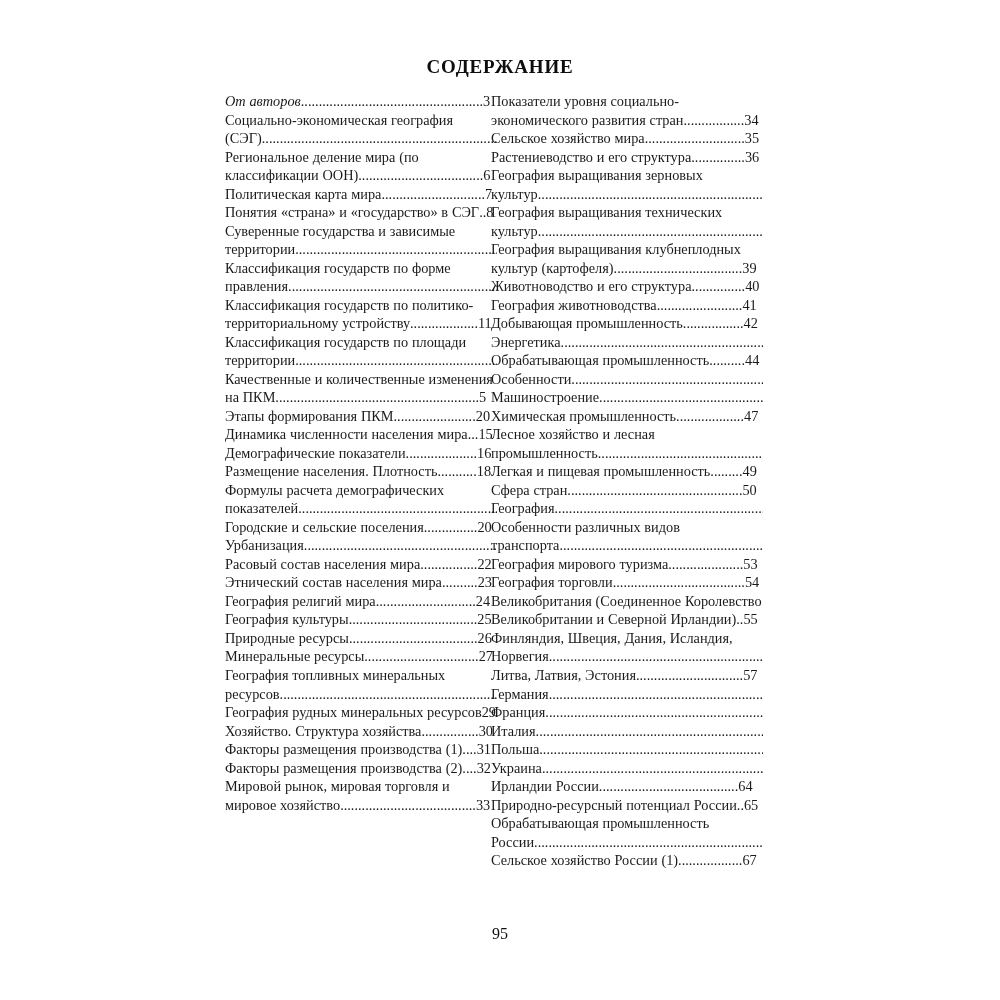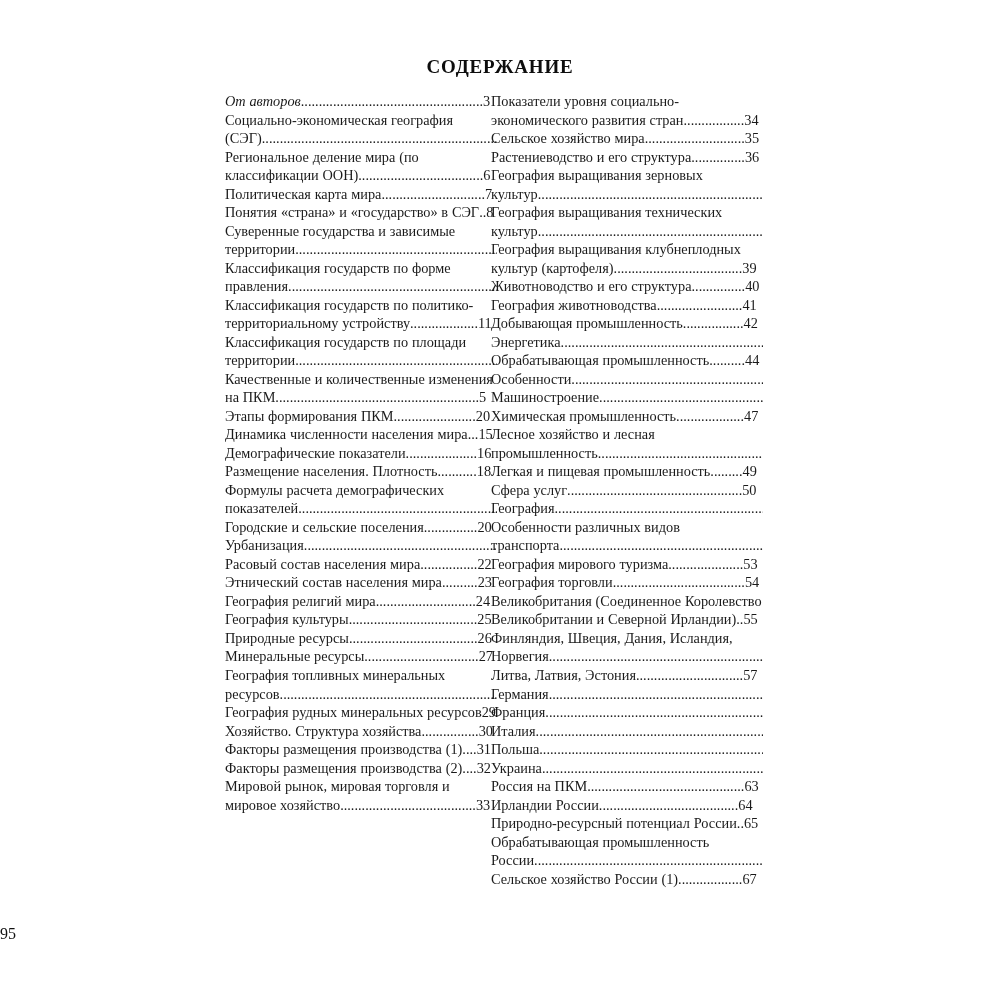--- a/index.html
+++ b/index.html
@@ -84,21 +84,21 @@
   
   .leader-wrap {
     display: inline;
   }
 
   #folio {
     position: absolute;
     left: 0;
     top: 925px;
     width: 1000px;
-    text-align: left;
+    text-align: center;
     font-size: 16px;
     color: #111;
     font-family: "Liberation Serif", "DejaVu Serif", serif;
   }
 </style>
 </head>
 <body>
 
 <div id="page">
 
@@ -146,34 +146,33 @@
         <div class="toc-entry"><span class="toc-title">Животноводство и его структура</span><span class="leader-wrap">...............</span><span class="toc-page">40</span></div>
         <div class="toc-entry"><span class="toc-title">География животноводства</span><span class="leader-wrap">........................</span><span class="toc-page">41</span></div>
         <div class="toc-entry"><span class="toc-title">Добывающая промышленность</span><span class="leader-wrap">.................</span><span class="toc-page">42</span></div>
         <div class="toc-entry"><span class="toc-title">Энергетика</span><span class="leader-wrap">........................................................................................................................</span></div>
         <div class="toc-entry"><span class="toc-title">Обрабатывающая промышленность</span><span class="leader-wrap">..........</span><span class="toc-page">44</span></div>
         <div class="toc-entry"><span class="toc-title">Особенности</span><span class="leader-wrap">........................................................................................................................</span></div>
         <div class="toc-entry"><span class="toc-title">Машиностроение</span><span class="leader-wrap">........................................................................................................................</span></div>
         <div class="toc-entry"><span class="toc-title">Химическая промышленность</span><span class="leader-wrap">...................</span><span class="toc-page">47</span></div>
         <div class="toc-entry"><span class="toc-title">Лесное хозяйство и лесная промышленность</span><span class="leader-wrap">........................................................................................................................</span></div>
         <div class="toc-entry"><span class="toc-title">Легкая и пищевая промышленность</span><span class="leader-wrap">.........</span><span class="toc-page">49</span></div>
-        <div class="toc-entry"><span class="toc-title">Сфера услуг</span><span class="leader-wrap">.................................................</span><span class="toc-page">50</span></div>
+        <div class="toc-entry"><span class="toc-title">Сфера стран</span><span class="leader-wrap">.................................................</span><span class="toc-page">50</span></div>
         <div class="toc-entry"><span class="toc-title">География</span><span class="leader-wrap">........................................................................................................................</span></div>
         <div class="toc-entry"><span class="toc-title">Особенности различных видов транспорта</span><span class="leader-wrap">........................................................................................................................</span></div>
         <div class="toc-entry"><span class="toc-title">География мирового туризма</span><span class="leader-wrap">.....................</span><span class="toc-page">53</span></div>
         <div class="toc-entry"><span class="toc-title">География торговли</span><span class="leader-wrap">.....................................</span><span class="toc-page">54</span></div>
         <div class="toc-entry"><span class="toc-title">Великобритания (Соединенное Королевство Великобритании и Северной Ирландии)</span><span class="leader-wrap">..</span><span class="toc-page">55</span></div>
         <div class="toc-entry"><span class="toc-title">Финляндия, Швеция, Дания, Исландия, Норвегия</span><span class="leader-wrap">........................................................................................................................</span></div>
         <div class="toc-entry"><span class="toc-title">Литва, Латвия, Эстония</span><span class="leader-wrap">..............................</span><span class="toc-page">57</span></div>
         <div class="toc-entry"><span class="toc-title">Германия</span><span class="leader-wrap">........................................................................................................................</span></div>
         <div class="toc-entry"><span class="toc-title">Франция</span><span class="leader-wrap">........................................................................................................................</span></div>
         <div class="toc-entry"><span class="toc-title">Италия</span><span class="leader-wrap">........................................................................................................................</span></div>
         <div class="toc-entry"><span class="toc-title">Польша</span><span class="leader-wrap">........................................................................................................................</span></div>
         <div class="toc-entry"><span class="toc-title">Украина</span><span class="leader-wrap">........................................................................................................................</span></div>
-        <div class="toc-entry"><span class="toc-title">Россия на ПКМ</span><span class="leader-wrap">............................................</span><span class="toc-page">63</span></div>
         <div class="toc-entry"><span class="toc-title">Ирландии России</span><span class="leader-wrap">.......................................</span><span class="toc-page">64</span></div>
         <div class="toc-entry"><span class="toc-title">Природно-ресурсный потенциал России</span><span class="leader-wrap">..</span><span class="toc-page">65</span></div>
         <div class="toc-entry"><span class="toc-title">Обрабатывающая промышленность России</span><span class="leader-wrap">........................................................................................................................</span></div>
         <div class="toc-entry"><span class="toc-title">Сельское хозяйство России (1)</span><span class="leader-wrap">..................</span><span class="toc-page">67</span></div>
       </div>
   </div>
 
   <div id="folio">95</div>
 
 </div>

